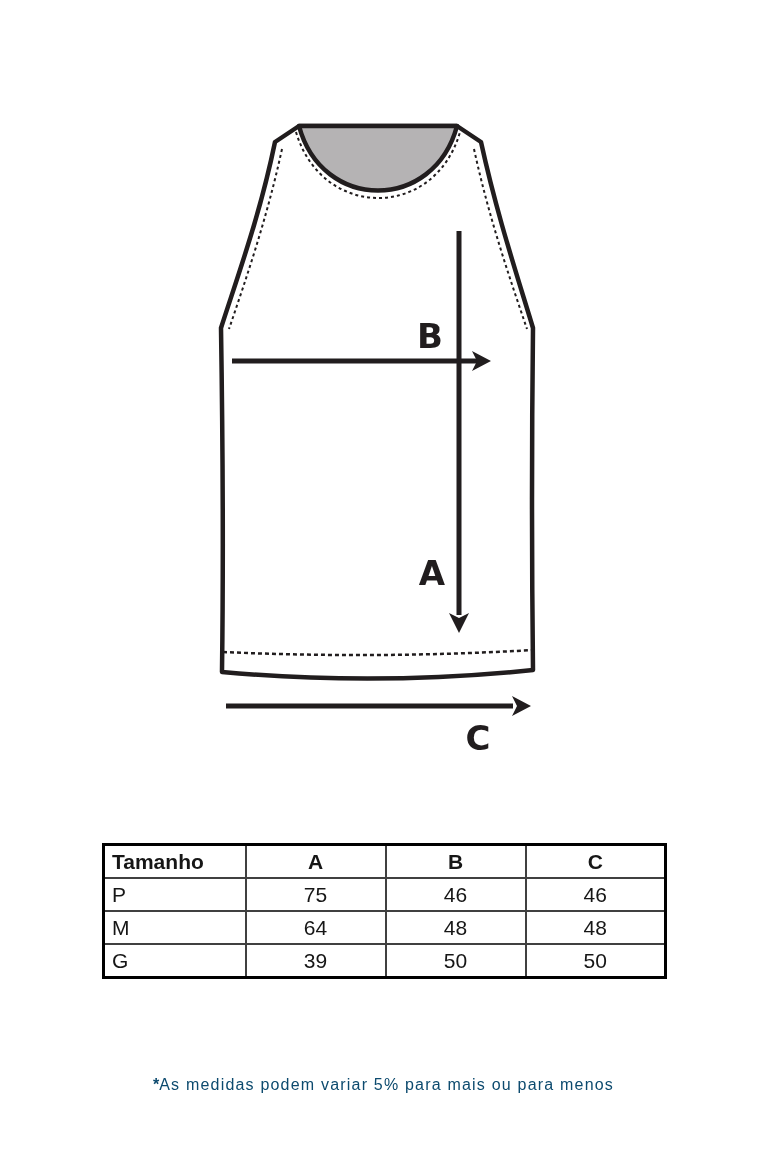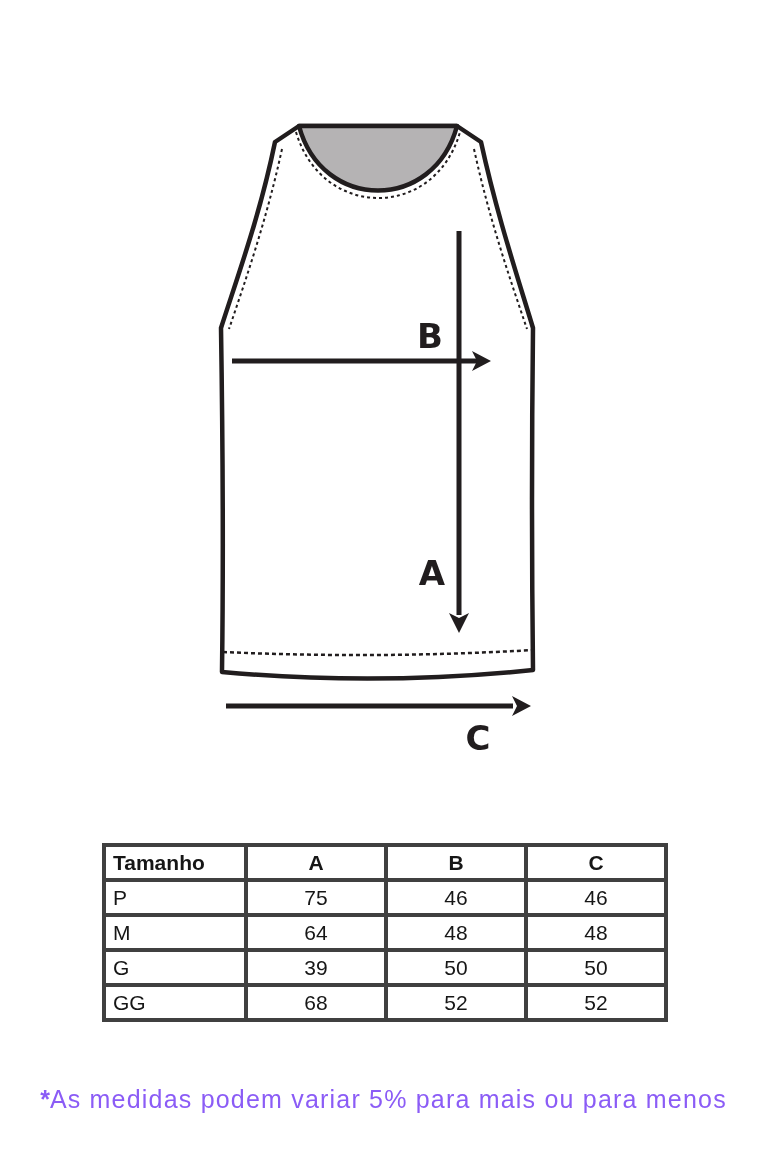--- a/index.html
+++ b/index.html
@@ -26,40 +26,40 @@
     top: 843px;
     width: 562px;
     border-collapse: collapse;
     table-layout: fixed;
     border: 3px solid #000000;
     font-family: "Liberation Sans", sans-serif;
     font-size: 21px;
     color: #161616;
   }
   .size-table th, .size-table td {
-    border: 4px solid #404040;
+    border: 2px solid #404040;
     height: 31px;
     padding: 0;
     line-height: 1;
     vertical-align: middle;
     background: #ffffff;
   }
   .size-table th { font-weight: bold; }
   .size-table .col-size { text-align: left; padding-left: 7px; font-weight: normal; }
   .size-table th.col-size { font-weight: bold; }
   .size-table .col-num { text-align: center; }
   .footnote {
     position: absolute;
     left: 0;
     top: 1060px;
     width: 767px;
     text-align: center;
-    font-size: 25px;
+    font-size: 16px;
     letter-spacing: 1.2px;
-    color: #8b5cf6;
+    color: #0c4a6e;
     font-family: "Liberation Sans", sans-serif;
   }
   .footnote b { font-weight: bold; letter-spacing: 0; }
 </style>
 </head>
 <body>
 
 <svg class="diagram-svg" width="767" height="800" viewBox="0 0 767 800">
 
   <path d="M 299,126 L 275,142
@@ -117,22 +117,16 @@
       <td class="col-num">64</td>
       <td class="col-num">48</td>
       <td class="col-num">48</td>
     </tr>
     <tr>
       <td class="col-size">G</td>
       <td class="col-num">39</td>
       <td class="col-num">50</td>
       <td class="col-num">50</td>
     </tr>
-    <tr>
-      <td class="col-size">GG</td>
-      <td class="col-num">68</td>
-      <td class="col-num">52</td>
-      <td class="col-num">52</td>
-    </tr>
   </tbody>
 </table>
 
 <p class="footnote"><b>*</b><span>As medidas podem variar 5% para mais ou para menos</span></p>
 
 </body></html>

